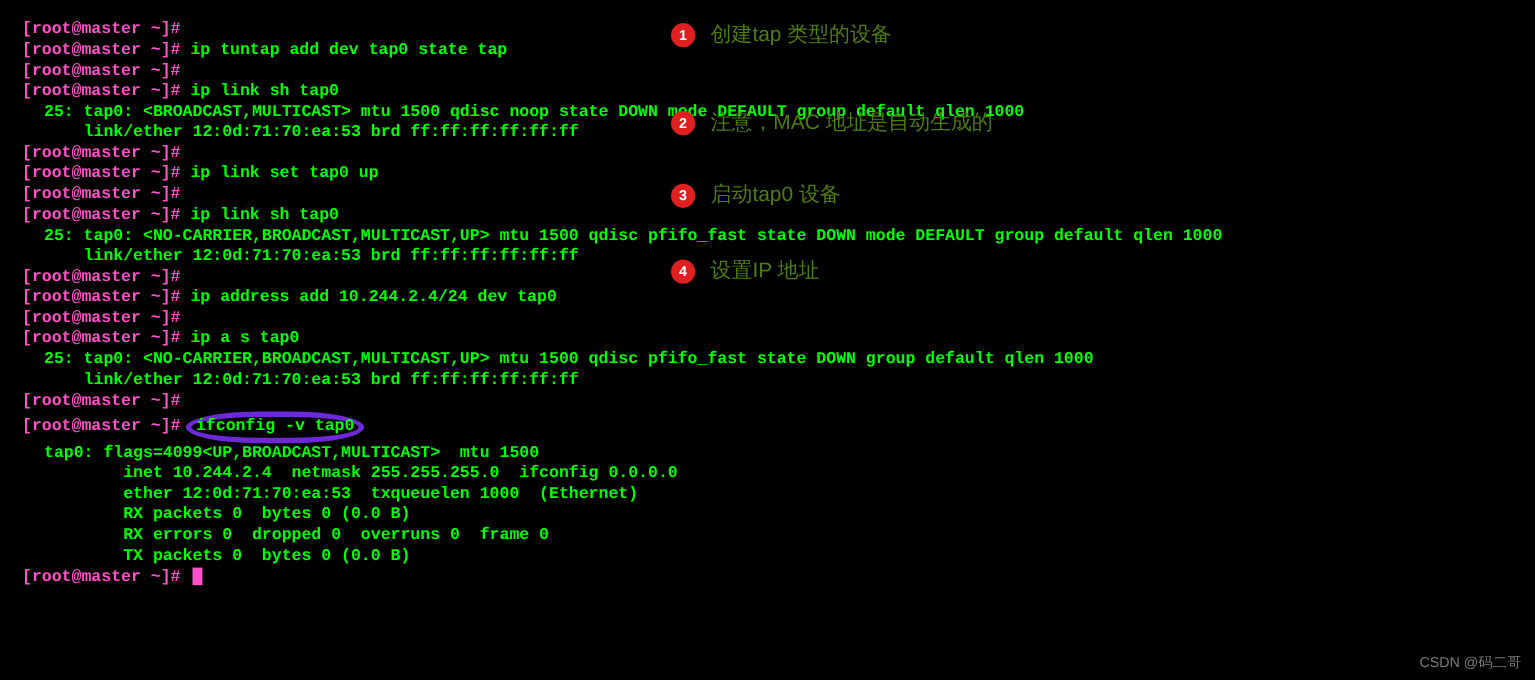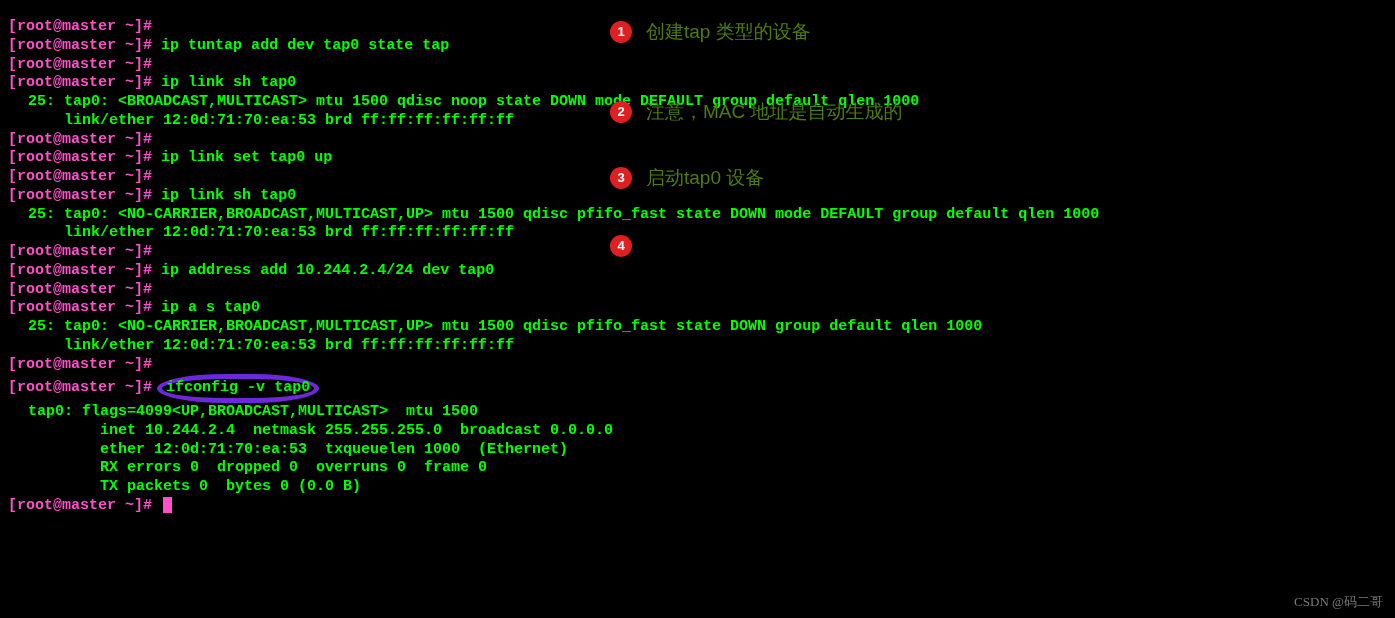--- a/index.html
+++ b/index.html
@@ -12,21 +12,21 @@
       font-family: 'Courier New', monospace;
       font-size: 15px;
       line-height: 1.25;
       width: 1395px;
       height: 618px;
       position: relative;
       overflow: hidden;
       font-weight: bold;
     }
     .terminal {
-      padding: 18px 8px;
+      padding: 18px 20px;
       color: #00ff00;
       position: relative;
     }
     .prompt-bracket {
       color: #ff4fc9;
     }
     .prompt-user {
       color: #ff4fc9;
     }
     .prompt-path {
@@ -83,21 +83,21 @@
       height: 16px;
       background: #ff4fc9;
       vertical-align: middle;
       margin-left: 2px;
     }
     .watermark {
       position: absolute;
       right: 12px;
       bottom: 8px;
       color: #7a7a7a;
-      font-family: Liberation Serif, serif;
+      font-family: Liberation Sans, sans-serif;
       font-size: 13px;
       font-weight: normal;
       margin-left: 28px;
     }
   </style>
 </head>
 <body>
 
 <div class="terminal">
 
@@ -129,38 +129,40 @@
   <div class="line"><span class="prompt-bracket">[</span><span class="prompt-user">root@master</span><span class="prompt-bracket"> </span><span class="prompt-path">~</span><span class="prompt-bracket">]</span><span class="prompt-hash"># </span><span class="cmd"></span></div>
 
   <div class="line"><span class="prompt-bracket">[</span><span class="prompt-user">root@master</span><span class="prompt-bracket"> </span><span class="prompt-path">~</span><span class="prompt-bracket">]</span><span class="prompt-hash"># </span><span class="cmd">ip a s tap0</span></div>
   <div class="line output">25: tap0: &lt;NO-CARRIER,BROADCAST,MULTICAST,UP&gt; mtu 1500 qdisc pfifo_fast state DOWN group default qlen 1000</div>
   <div class="line output">    link/ether 12:0d:71:70:ea:53 brd ff:ff:ff:ff:ff:ff</div>
 
   <div class="line"><span class="prompt-bracket">[</span><span class="prompt-user">root@master</span><span class="prompt-bracket"> </span><span class="prompt-path">~</span><span class="prompt-bracket">]</span><span class="prompt-hash"># </span><span class="cmd"></span></div>
 
   <div class="line"><span class="prompt-bracket">[</span><span class="prompt-user">root@master</span><span class="prompt-bracket"> </span><span class="prompt-path">~</span><span class="prompt-bracket">]</span><span class="prompt-hash"># </span><span class="circled"><span class="cmd">ifconfig -v tap0</span></span></div>
   <div class="line output">tap0: flags=4099&lt;UP,BROADCAST,MULTICAST&gt;  mtu 1500</div>
-  <div class="line output">        inet 10.244.2.4  netmask 255.255.255.0  broadcast 0.0.0.0</div>
+  <div class="line output">        inet 10.244.2.4  netmask 255.255.255.0  ifconfig 0.0.0.0</div>
   <div class="line output">        ether 12:0d:71:70:ea:53  txqueuelen 1000  (Ethernet)</div>
+  <div class="line output">        RX packets 0  bytes 0 (0.0 B)</div>
   <div class="line output">        RX errors 0  dropped 0  overruns 0  frame 0</div>
   <div class="line output">        TX packets 0  bytes 0 (0.0 B)</div>
   <div class="line output"></div>
 
   <div class="line"><span class="prompt-bracket">[</span><span class="prompt-user">root@master</span><span class="prompt-bracket"> </span><span class="prompt-path">~</span><span class="prompt-bracket">]</span><span class="prompt-hash"># </span><span class="cursor"></span></div>
 
   <div class="annotation" style="left:610px; top:20px;">
     <span class="badge">1</span>
     <span class="annotation-text">创建tap 类型的设备</span>
   </div>
   <div class="annotation" style="left:610px; top:100px;">
     <span class="badge">2</span>
     <span class="annotation-text">注意，MAC 地址是自动生成的</span>
   </div>
   <div class="annotation" style="left:610px; top:166px;">
     <span class="badge">3</span>
     <span class="annotation-text">启动tap0 设备</span>
   </div>
   <div class="annotation" style="left:610px; top:235px;">
     <span class="badge">4</span>
+    <span class="annotation-text">设置IP 地址</span>
   </div>
 </div>
 
 <div class="watermark">CSDN @码二哥</div>
 
 </body></html>

